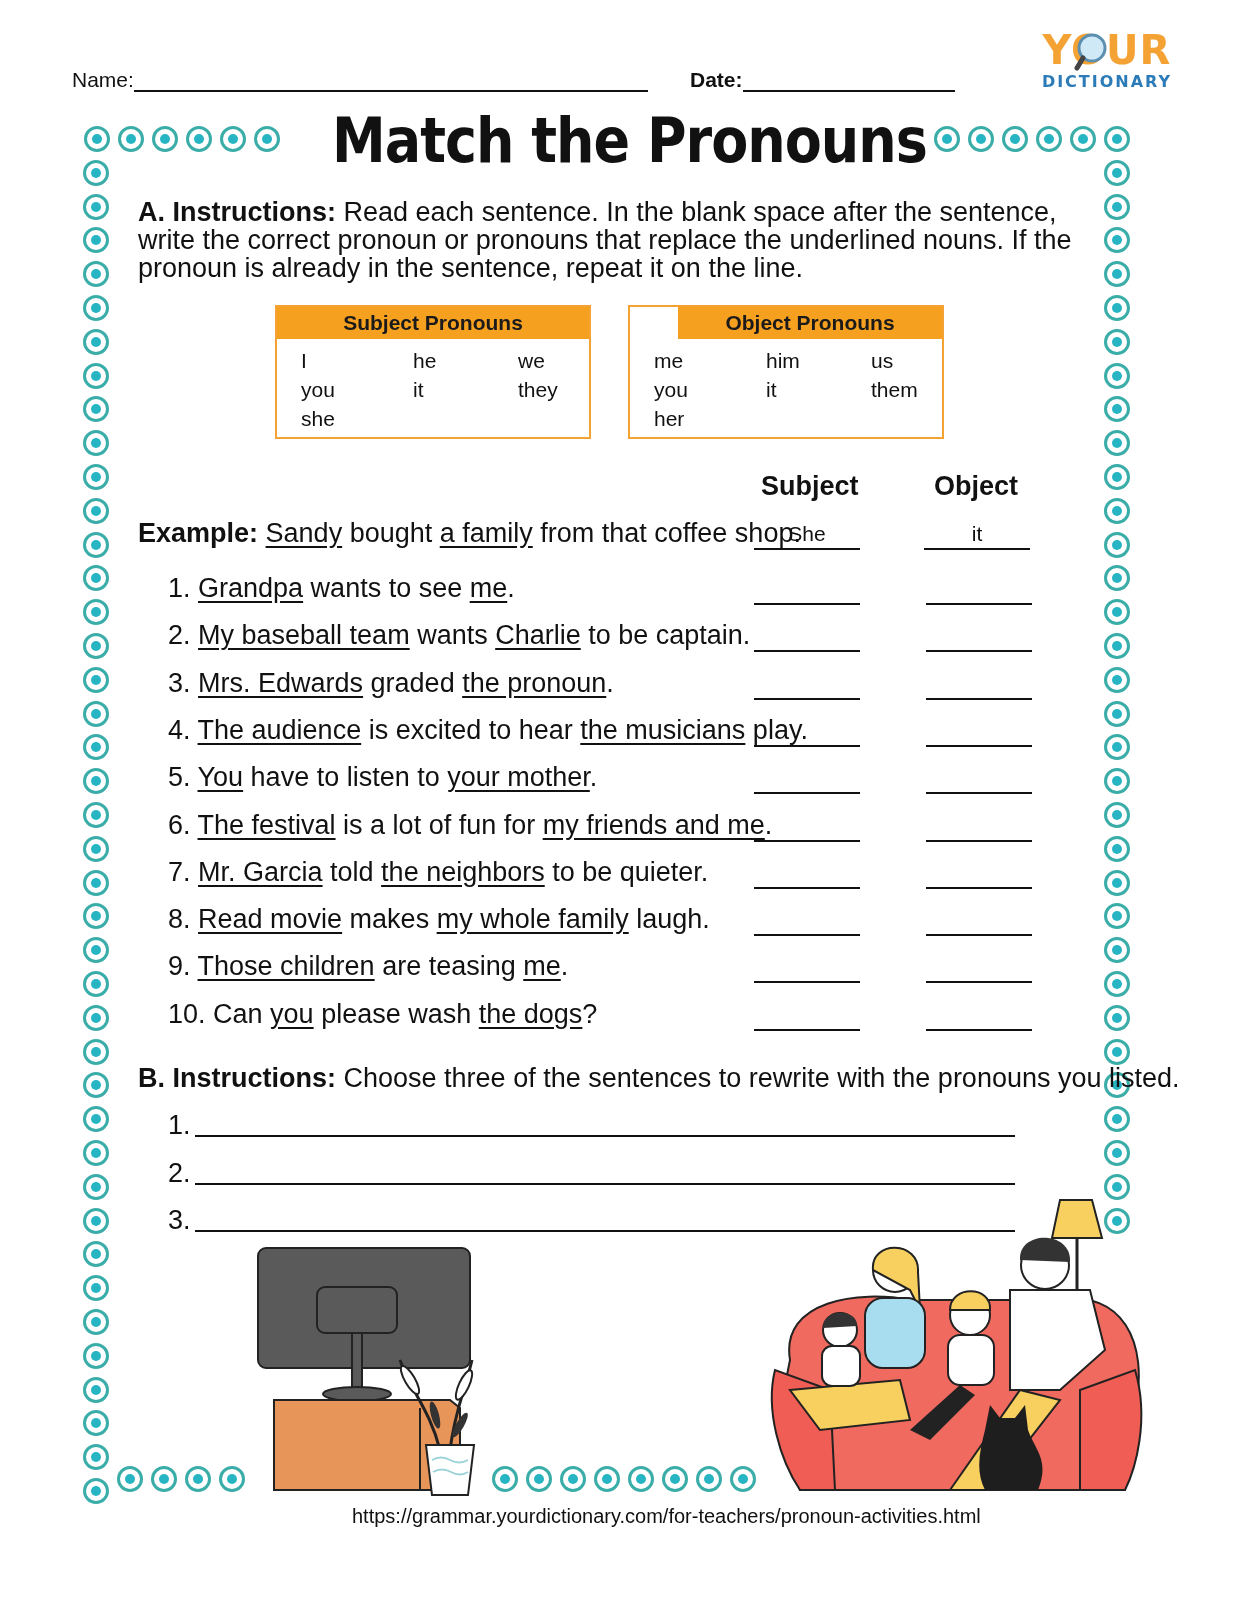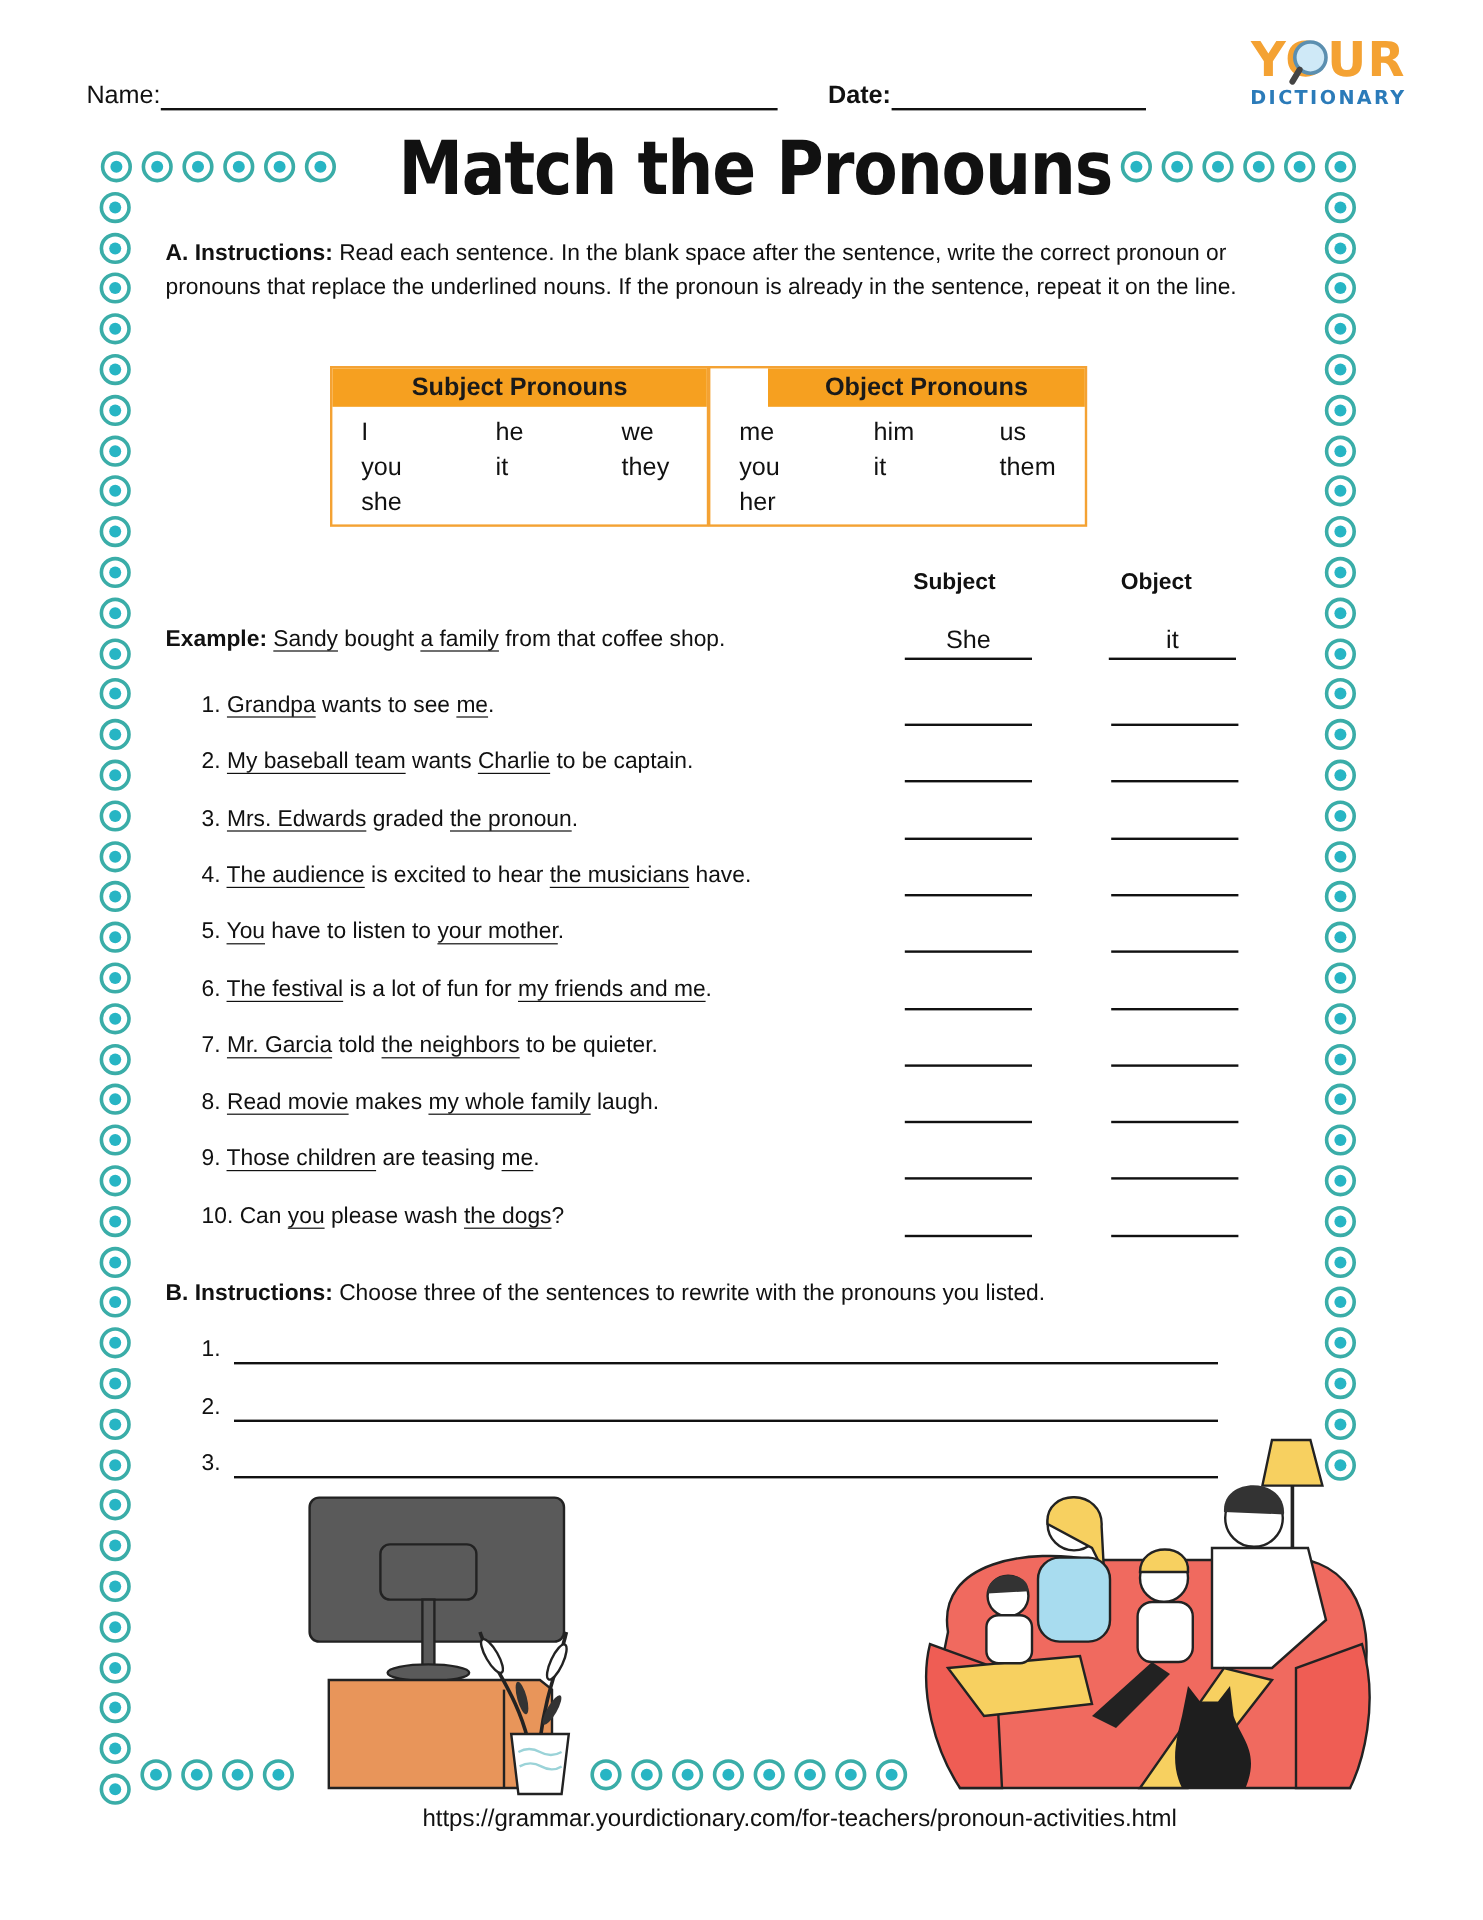--- a/index.html
+++ b/index.html
@@ -12,21 +12,21 @@
   .field-line { display: inline-block; border-bottom: 2px solid #111; vertical-align: bottom; }
   .logo-your { font-family: "DejaVu Sans", sans-serif; font-weight: bold; font-size: 40px; color: #f4a233; letter-spacing: 1px; }
   .logo-dict { font-family: "DejaVu Sans", sans-serif; font-weight: bold; font-size: 16px; color: #2b7bb9; letter-spacing: 2px; }
   .title { font-family: "DejaVu Sans", sans-serif; font-weight: bold; font-size: 54px; color: #111; letter-spacing: -1px; transform: scaleY(1.15); transform-origin: top left; }
 
   
   .dot { position: absolute; width: 26px; height: 26px; border: 3px solid #3aada8; border-radius: 50%; box-sizing: border-box; background: #fff; }
   .dot::after { content: ""; position: absolute; left: 50%; top: 50%; width: 10px; height: 10px; margin-left: -5px; margin-top: -5px; border-radius: 50%; background: #27b5c4; }
 
   
-  .text { font-size: 19px; line-height: 28px; }
+  .text { font-size: 27px; line-height: 28px; }
   .bold { font-weight: bold; }
   .u { text-decoration: underline; text-underline-offset: 4px; }
 
   
   .pbox { position: absolute; width: 316px; height: 134px; border: 2px solid #f4a233; box-sizing: border-box; background: #fff; }
   .pbox-head { height: 32px; background: #f6a020; font-weight: bold; font-size: 21px; text-align: center; line-height: 32px; color: #1a1a1a; }
   .pcell { position: absolute; font-size: 21px; }
 
   
   .ans { position: absolute; width: 106px; border-bottom: 2px solid #111; text-align: center; font-size: 21px; height: 28px; line-height: 28px; }
@@ -166,21 +166,21 @@
   <div id="subj-cells">
       <div class="pcell" style="left: 24px; top: 42px;">I</div>
       <div class="pcell" style="left: 136px; top: 42px;">he</div>
       <div class="pcell" style="left: 241px; top: 42px;">we</div>
       <div class="pcell" style="left: 24px; top: 71px;">you</div>
       <div class="pcell" style="left: 136px; top: 71px;">it</div>
       <div class="pcell" style="left: 241px; top: 71px;">they</div>
       <div class="pcell" style="left: 24px; top: 100px;">she</div>
     </div>
 </div>
-<div class="pbox" style="left:590px; top:305px;padding-left:48px;">
+<div class="pbox" style="left:628px; top:305px;padding-left:48px;">
   <div class="pbox-head">Object Pronouns</div>
   <div id="obj-cells">
       <div class="pcell" style="left: 24px; top: 42px;">me</div>
       <div class="pcell" style="left: 136px; top: 42px;">him</div>
       <div class="pcell" style="left: 241px; top: 42px;">us</div>
       <div class="pcell" style="left: 24px; top: 71px;">you</div>
       <div class="pcell" style="left: 136px; top: 71px;">it</div>
       <div class="pcell" style="left: 241px; top: 71px;">them</div>
       <div class="pcell" style="left: 24px; top: 100px; text-align: center;">her</div>
     </div>
@@ -199,21 +199,21 @@
 <div id="sentences">
     <div class="abs text" style="left: 168px; top: 574px;"><span>1. </span><span class="u">Grandpa</span><span> wants to see </span><span class="u">me</span><span>.</span></div>
     <div class="ans" style="left: 754px; top: 575px;"></div>
     <div class="ans" style="left: 926px; top: 575px;"></div>
     <div class="abs text" style="left: 168px; top: 621.3px;"><span>2. </span><span class="u">My baseball team</span><span> wants </span><span class="u">Charlie</span><span> to be captain.</span></div>
     <div class="ans" style="left: 754px; top: 622.3px;"></div>
     <div class="ans" style="left: 926px; top: 622.3px;"></div>
     <div class="abs text" style="left: 168px; top: 668.6px;"><span>3. </span><span class="u">Mrs. Edwards</span><span> graded </span><span class="u">the pronoun</span><span>.</span></div>
     <div class="ans" style="left: 754px; top: 669.6px;"></div>
     <div class="ans" style="left: 926px; top: 669.6px;"></div>
-    <div class="abs text" style="left: 168px; top: 715.9px;"><span>4. </span><span class="u">The audience</span><span> is excited to hear </span><span class="u">the musicians</span><span> have.</span></div>
+    <div class="abs text" style="left: 168px; top: 715.9px;"><span>4. </span><span class="u">The audience</span><span> is excited to hear </span><span class="u">the musicians</span><span> play.</span></div>
     <div class="ans" style="left: 754px; top: 716.9px;"></div>
     <div class="ans" style="left: 926px; top: 716.9px;"></div>
     <div class="abs text" style="left: 168px; top: 763.2px;"><span>5. </span><span class="u">You</span><span> have to listen to </span><span class="u">your mother</span><span>.</span></div>
     <div class="ans" style="left: 754px; top: 764.2px;"></div>
     <div class="ans" style="left: 926px; top: 764.2px;"></div>
     <div class="abs text" style="left: 168px; top: 810.5px;"><span>6. </span><span class="u">The festival</span><span> is a lot of fun for </span><span class="u">my friends and me</span><span>.</span></div>
     <div class="ans" style="left: 754px; top: 811.5px;"></div>
     <div class="ans" style="left: 926px; top: 811.5px;"></div>
     <div class="abs text" style="left: 168px; top: 857.8px;"><span>7. </span><span class="u">Mr. Garcia</span><span> told </span><span class="u">the neighbors</span><span> to be quieter.</span></div>
     <div class="ans" style="left: 754px; top: 858.8px;"></div>

